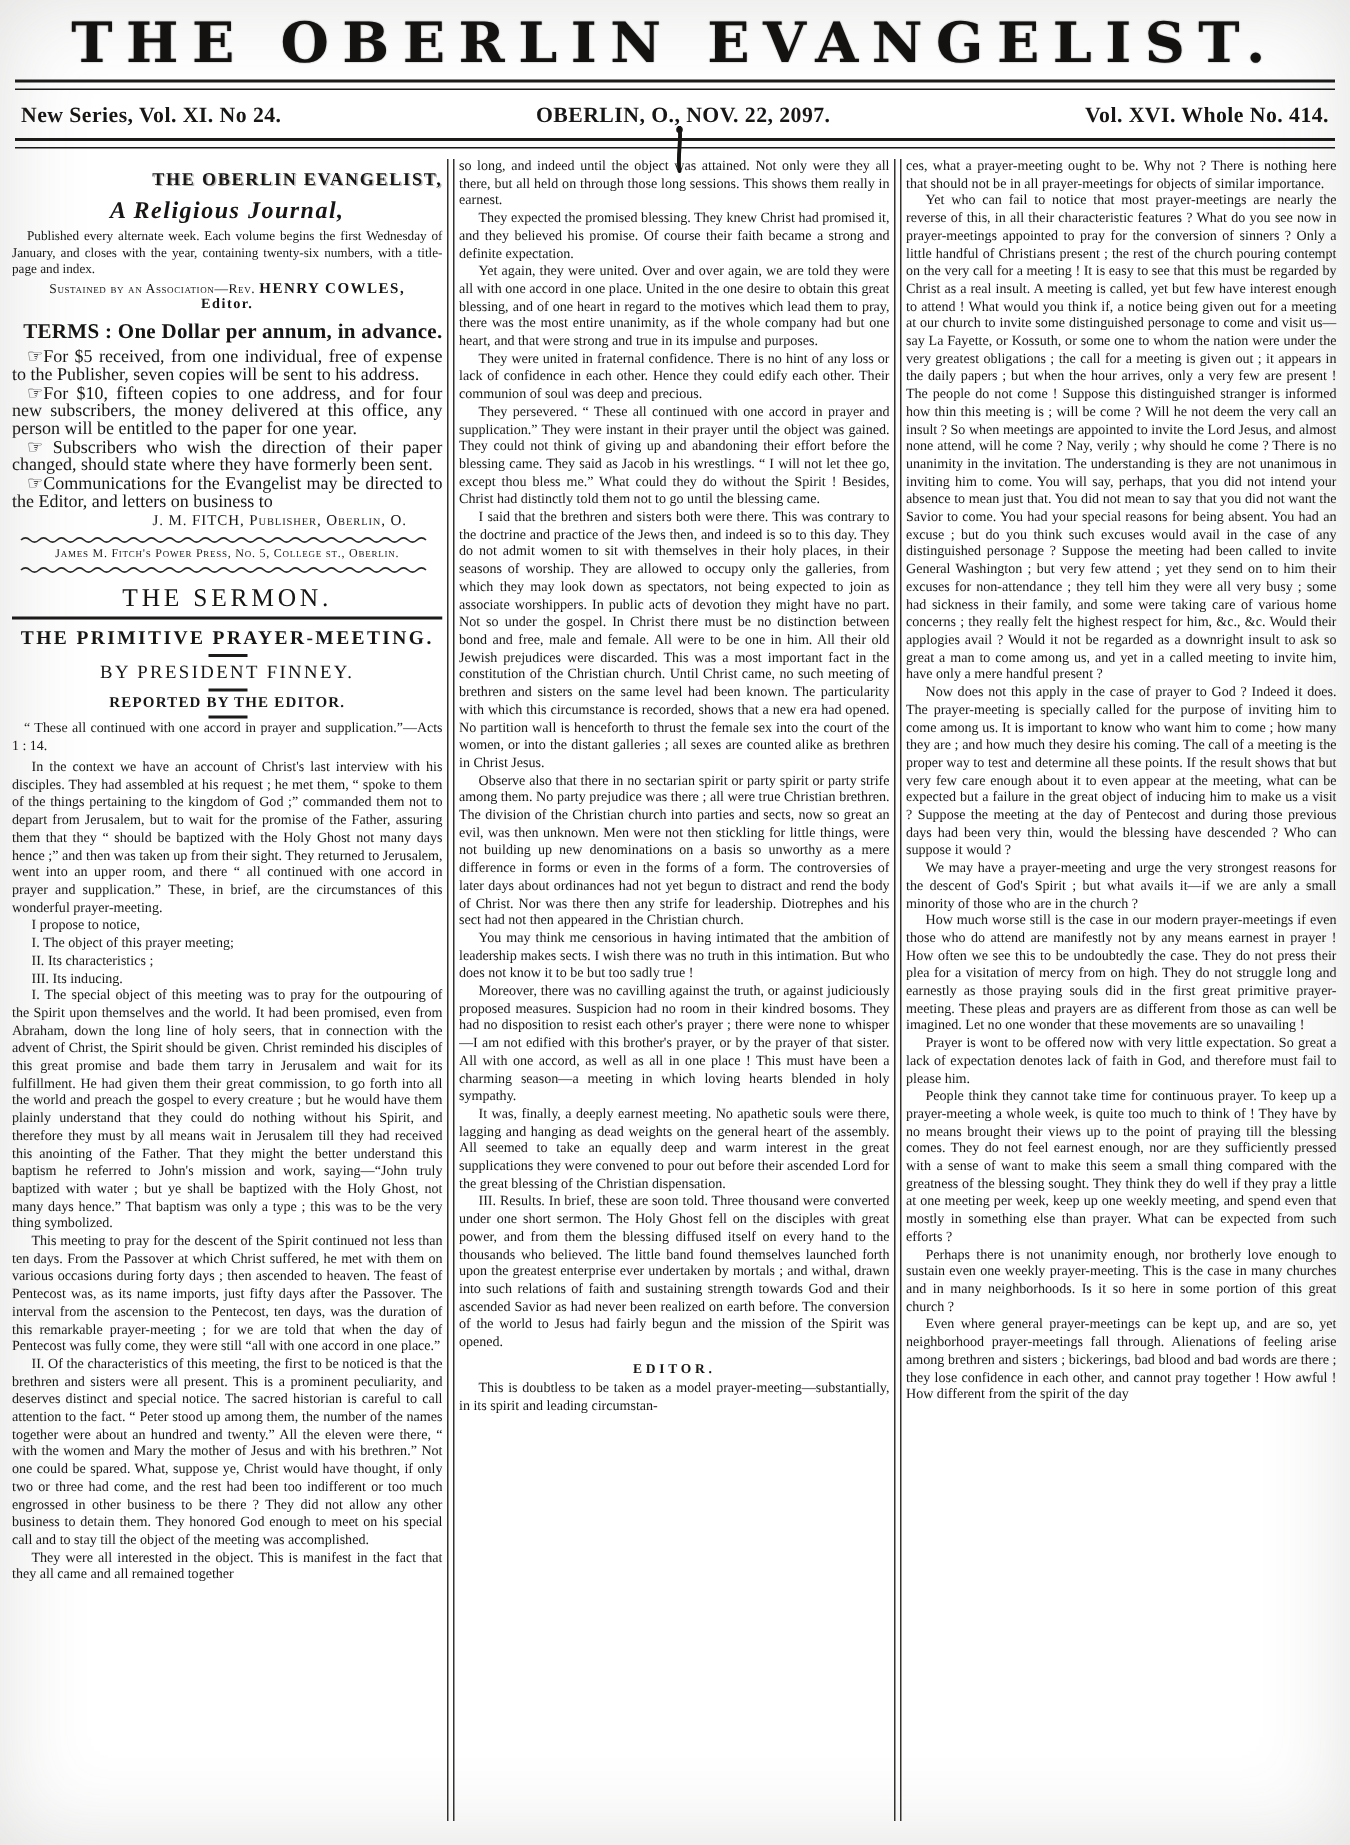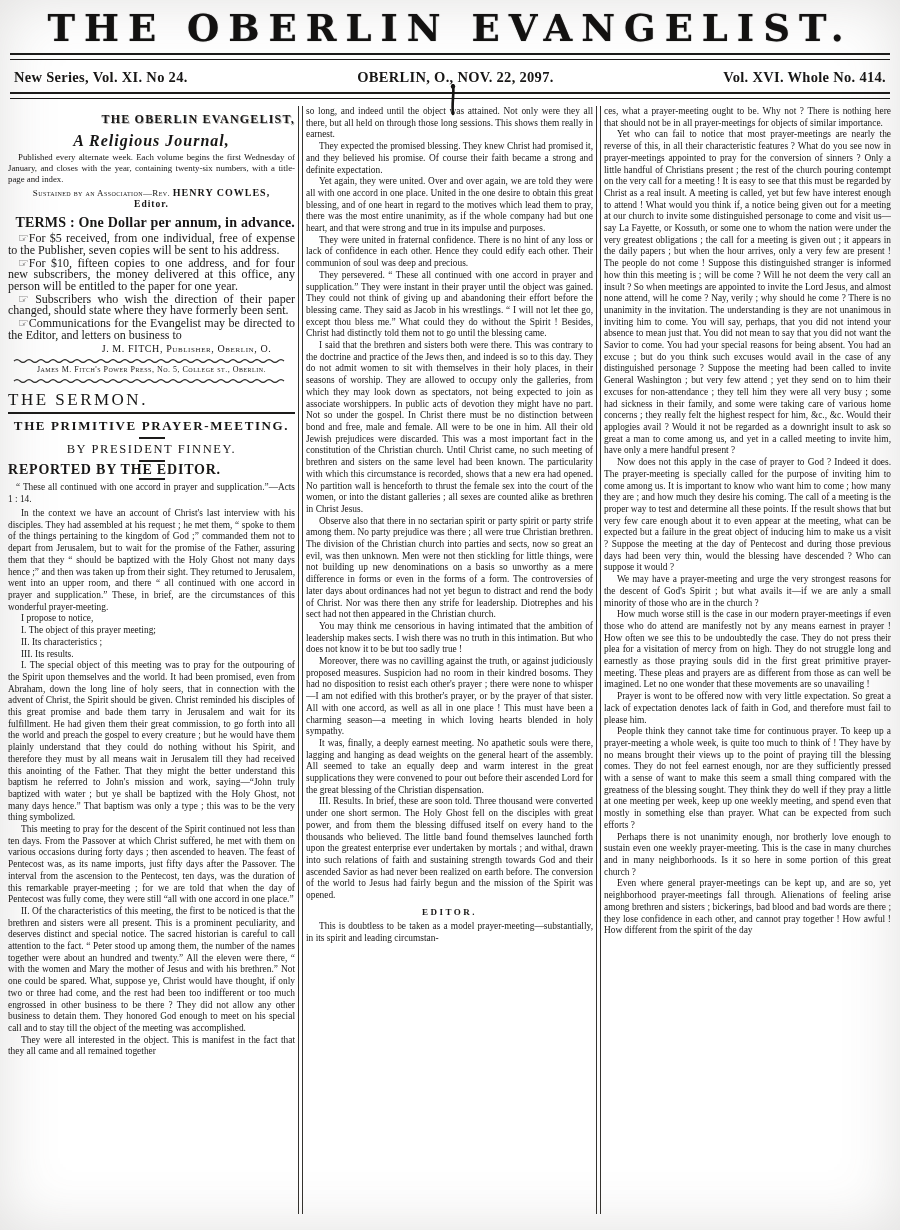--- a/index.html
+++ b/index.html
@@ -40,25 +40,25 @@
   .note{margin:2px 0 0 0;font-size:8.8px;line-height:10.8px;text-align:justify;text-indent:10px;}
   .sustained{margin:3px 0 0 0;text-align:center;font-size:9px;line-height:11px;font-variant:small-caps;letter-spacing:.4px;}
   .sustained .b{font-weight:bold;font-variant:normal;font-size:10px;letter-spacing:1px;}
   .editor-line{margin:0;text-align:center;font-weight:bold;font-size:9.5px;line-height:11px;letter-spacing:1px;}
   .terms{margin:4px 0 2px 0;text-align:right;font-weight:bold;font-size:14px;line-height:17px;letter-spacing:.2px;}
   .notice{margin:2px 0 0 0;font-size:12px;line-height:11.3px;text-align:justify;text-indent:10px;}
   .publisher{margin:1px 0 0 0;text-align:center;padding-left:70px;font-size:10px;line-height:13px;font-variant:small-caps;letter-spacing:.6px;}
   .wavy{display:block;margin:3px auto 1px auto;}
   .press{margin:0;text-align:center;font-size:8px;line-height:10px;font-variant:small-caps;letter-spacing:.5px;}
   
-  .sermon-head{margin:6px 0 2px 0;text-align:left;font-weight:normal;font-size:17px;line-height:20px;letter-spacing:2.5px;}
+  .sermon-head{margin:6px 0 2px 0;text-align:center;font-weight:normal;font-size:17px;line-height:20px;letter-spacing:2.5px;}
   .full-rule{border-top:2px solid #1c1b1a;margin:2px 0 4px 0;}
   .article-title{margin:2px 0 0 0;text-align:center;font-weight:bold;font-size:13px;line-height:16px;letter-spacing:1.6px;}
   .byline{margin:1px 0 0 0;text-align:center;font-size:12.5px;line-height:16px;letter-spacing:1.6px;}
-  .reported{margin:1px 0 0 0;font-weight:bold;font-size:14px;line-height:11px;letter-spacing:.8px;}
+  .reported{margin:1px 0 0 0;text-align:center;font-weight:bold;font-size:10px;line-height:11px;letter-spacing:.8px;}
   .short-rule{width:26px;border-top:2px solid #1c1b1a;margin:3px auto 2px auto;}
   .epigraph{margin:2px 0 3px 0;font-size:9.3px;line-height:11.5px;text-align:justify;text-indent:8px;}
   
   p.body{margin:0;font-size:9.4px;line-height:11.7px;text-align:justify;text-indent:13px;}
   p.body.cont{text-indent:0;}
   .remarks-head{margin:5px 0 3px 0;text-align:center;font-weight:bold;font-size:9px;line-height:11px;letter-spacing:2.5px;}
 </style>
 </head>
 <body>
 
@@ -110,21 +110,21 @@
       <p class="byline">BY PRESIDENT FINNEY.</p>
       <div class="short-rule"></div>
       <p class="reported">REPORTED BY THE EDITOR.</p>
       <div class="short-rule"></div>
       <p class="epigraph">“ These all continued with one accord in  prayer and supplication.”—Acts 1 :  14.</p>
 
       <p class="body">In the context we have an account of Christ's  last interview with his disciples.  They had assembled at his request ;  he met them, “ spoke to them of the things pertaining to the kingdom of God ;” commanded them not to depart from Jerusalem, but to wait for the promise of the Father, assuring them that they “ should be baptized with the Holy Ghost not many days hence ;” and then was taken up from their sight.  They returned to Jerusalem, went into an upper room, and there “ all continued with one accord in prayer and supplication.”  These, in brief, are the circumstances of this wonderful prayer-meeting.</p>
       <p class="body">I propose to notice,</p>
       <p class="body">I.  The object of this prayer meeting;</p>
       <p class="body">II.  Its characteristics ;</p>
-      <p class="body">III.  Its results.</p>
+      <p class="body">III.  Its inducing.</p>
       <p class="body">I.  The special object of  this meeting was to pray for the outpouring of  the Spirit upon themselves and the world.  It had been promised, even from Abraham, down the long line of  holy seers, that in connection with the advent of Christ, the Spirit should be given.   Christ reminded his disciples of this great  promise and bade them tarry in Jerusalem and wait for its fulfillment.   He had given them their great commission, to go forth into all the world and preach the gospel to every  creature ; but he would have them plainly understand that they could do nothing without his Spirit, and  therefore they must by all  means wait in Jerusalem till they had received this anointing of  the Father.   That they might the better understand this baptism he referred to John's mission and work, saying—“John truly baptized with water ; but ye shall be baptized with the Holy Ghost, not many days hence.”   That baptism was only a type ; this was to be the very thing symbolized.</p>
       <p class="body">This meeting to pray for the descent of  the Spirit continued not less than ten days.   From the Passover at which Christ suffered, he met with them on various occasions during forty days ; then ascended to heaven.  The feast of Pentecost was, as its name imports, just fifty days after the Passover.   The interval from the ascension to the Pentecost, ten days, was the duration of this remarkable prayer-meeting ; for we are told that when the day of Pentecost was fully come, they were still “all with one accord in one place.”</p>
       <p class="body">II.  Of the characteristics of this meeting, the first to be noticed is that the brethren and sisters were all present.  This is a prominent peculiarity, and deserves distinct and special notice.   The sacred historian is careful to call attention to the fact.   “ Peter stood  up  among  them, the number of the names together were about an hundred and twenty.”   All the eleven were there, “ with the women and Mary the mother of Jesus and with his brethren.”   Not one could be spared.   What, suppose ye, Christ would have thought, if only two or three had come, and the rest had been too indifferent or too much engrossed in other business to be there ?   They did not allow any other business to detain them.   They honored God enough to meet on his special call and to stay till the object of the meeting was accomplished.</p>
       <p class="body">They were all interested in the object.   This is manifest in the fact that they all came and all remained together</p>
     </section>
 
     <div class="vdivider"></div>
 
     <section class="col">
       <p class="body cont">so long, and indeed until the object was attained.   Not only were they all there, but all held on through those long sessions.   This shows them really in earnest.</p>

